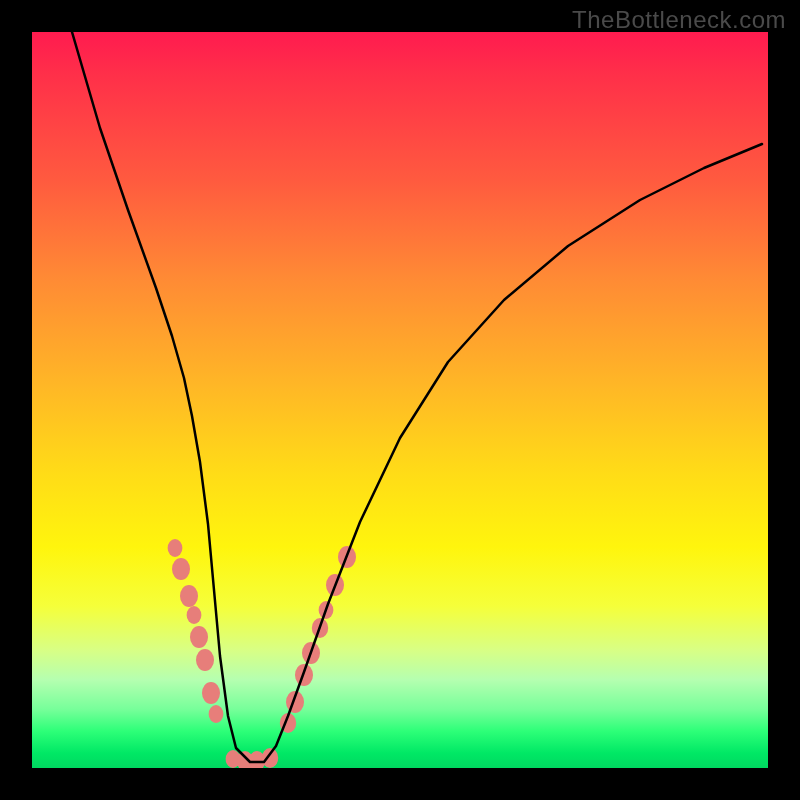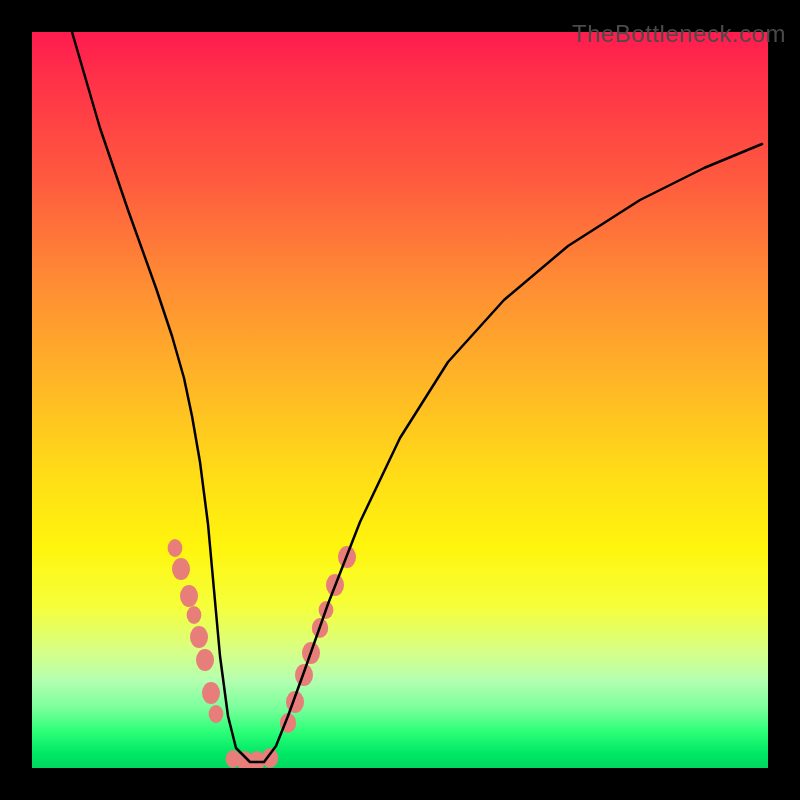--- a/index.html
+++ b/index.html
@@ -36,21 +36,21 @@
       #f5ff3a 78%,
       #d8ff85 84%,
       #b5ffb0 88%,
       #77ff9a 92%,
       #2dff78 95%,
       #00e865 98%,
       #00d860 100%);
   }
   .watermark {
     position: absolute;
-    top: 20px;
+    top: 6px;
     right: 14px;
     color: #4a4a4a;
     font-size: 24px;
     font-weight: 400;
     letter-spacing: 0.5px;
   }
   svg.curve {
     position: absolute;
     top: 0;
     left: 0;

